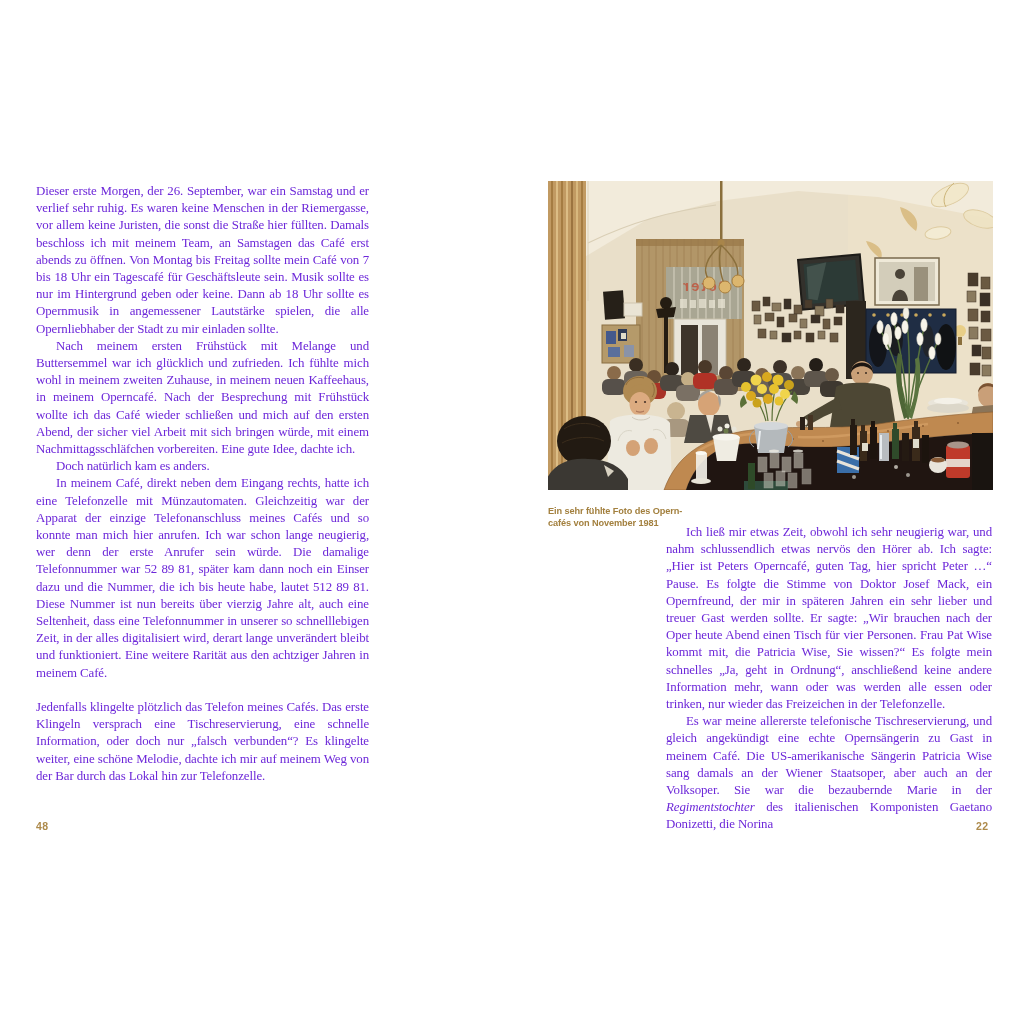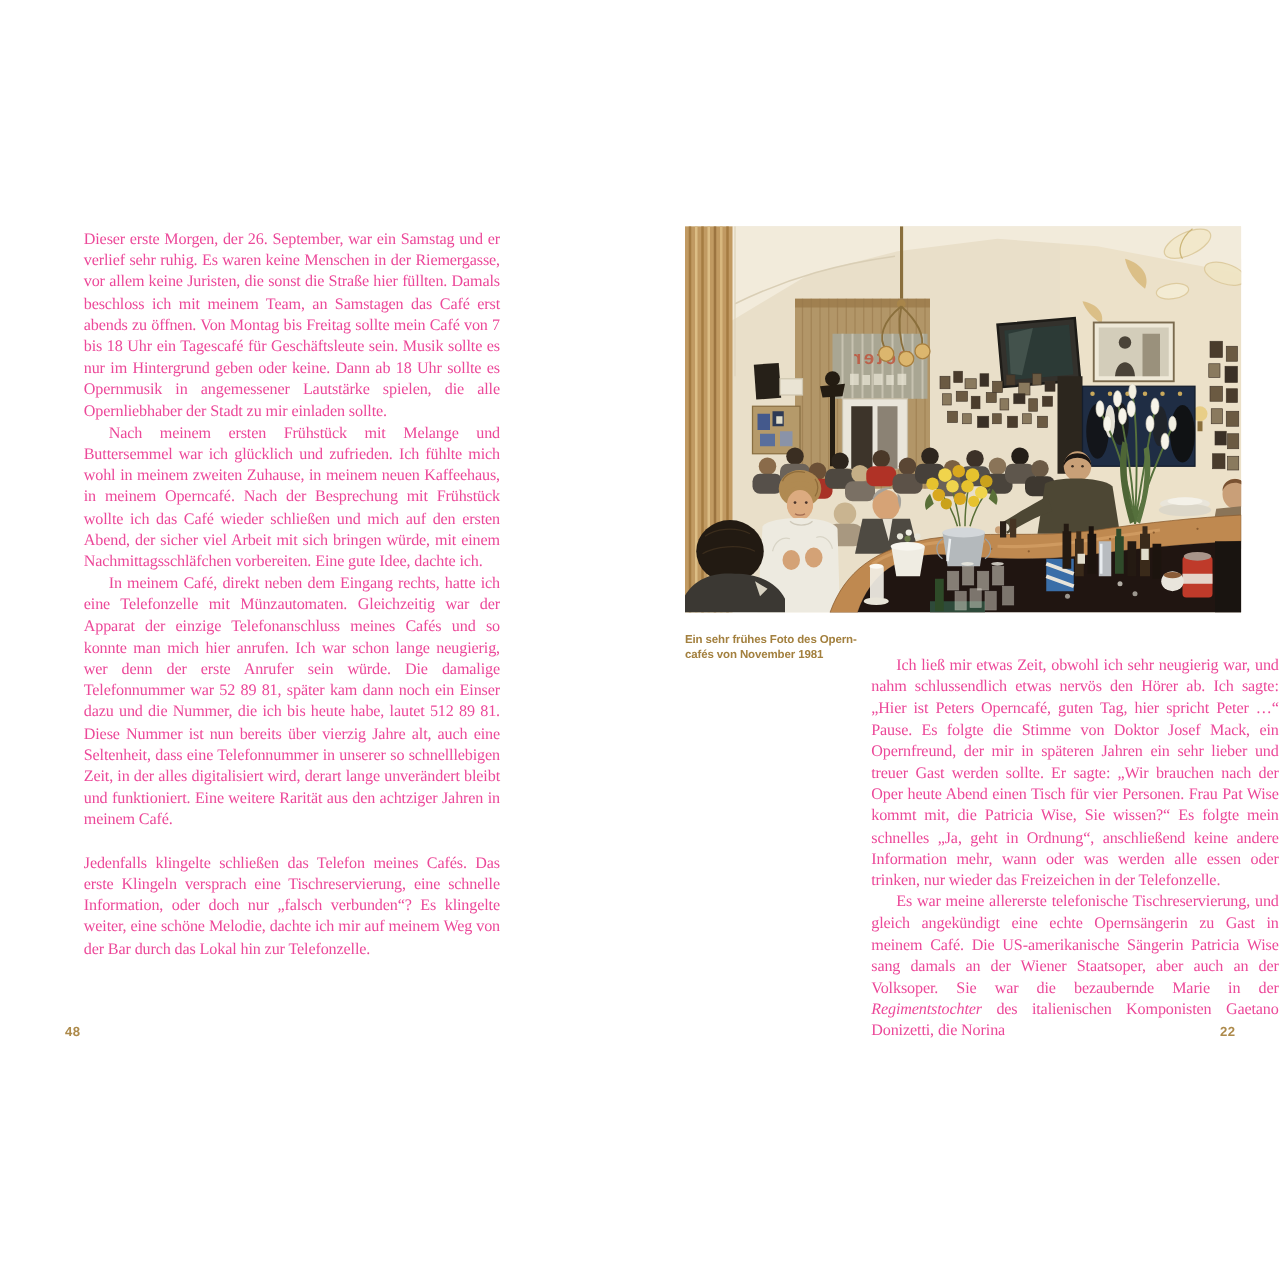--- a/index.html
+++ b/index.html
@@ -6,55 +6,56 @@
   body{
     width:1024px;height:1024px;background:#ffffff;
     font-family:"Liberation Serif", serif;
     -webkit-font-smoothing:antialiased;
   }
   .spread{position:relative;width:1024px;height:1024px;background:#ffffff;overflow:hidden;}
   .text-col{
     position:absolute;
     font-size:12.9px;line-height:17.2px;
     letter-spacing:-0.1px;
-    text-align:justify;color:#ec4899;margin-left:31px;
+    text-align:justify;color:#6d28d9;
   }
   .col-left{left:36px;top:183px;width:333px;}
   .col-right{left:666px;top:524px;width:326px;}
   .para{margin:0;}
   .para.indent{text-indent:1.55em;}
   .para.gap{margin-top:17.2px;}
   .para i{}
   .pagenum{
     position:absolute;top:820px;
     font-family:"Liberation Sans", sans-serif;
     font-weight:bold;font-size:10.5px;color:#ad8a4b;letter-spacing:0.3px;
   }
-  .pagenum.pn-left{left:52px;}
+  .pagenum.pn-left{left:36px;}
   .pagenum.pn-right{left:976px;}
   .photo-fig{position:absolute;left:548px;top:181px;width:445px;height:309px;margin:0;line-height:0;}
   .photo-fig svg{display:block;}
   .caption{
     position:absolute;left:548px;top:506px;width:160px;
     font-family:"Liberation Sans", sans-serif;
     font-size:9.2px;font-weight:bold;line-height:11.6px;
     color:#a3803f;letter-spacing:-0.1px;
   }
   .caption span{display:block;}
 </style>
 </head>
 <body>
 
 <div class="spread">
 
   <div class="text-col col-left">
     <p class="para">Dieser erste Morgen, der 26. September, war ein Samstag und er verlief sehr ruhig. Es waren keine Menschen in der Riemergasse, vor allem keine Juristen, die sonst die Straße hier füllten. Damals beschloss ich mit meinem Team, an Samstagen das Café erst abends zu öffnen. Von Montag bis Freitag sollte mein Café von 7 bis 18 Uhr ein Tagescafé für Geschäftsleute sein. Musik sollte es nur im Hintergrund geben oder keine. Dann ab 18 Uhr sollte es Opernmusik in angemessener Lautstärke spielen, die alle Opernliebhaber der Stadt zu mir einladen sollte.</p>
     <p class="para indent">Nach meinem ersten Frühstück mit Melange und Buttersemmel war ich glücklich und zufrieden. Ich fühlte mich wohl in meinem zweiten Zuhause, in meinem neuen Kaffeehaus, in meinem Operncafé. Nach der Besprechung mit Frühstück wollte ich das Café wieder schließen und mich auf den ersten Abend, der sicher viel Arbeit mit sich bringen würde, mit einem Nachmittagsschläfchen vorbereiten. Eine gute Idee, dachte ich.</p>
+    <p class="para indent">Doch natürlich kam es anders.</p>
     <p class="para indent">In meinem Café, direkt neben dem Eingang rechts, hatte ich eine Telefonzelle mit Münzautomaten. Gleichzeitig war der Apparat der einzige Telefonanschluss meines Cafés und so konnte man mich hier anrufen. Ich war schon lange neugierig, wer denn der erste Anrufer sein würde. Die damalige Telefonnummer war 52 89 81, später kam dann noch ein Einser dazu und die Nummer, die ich bis heute habe, lautet 512 89 81. Diese Nummer ist nun bereits über vierzig Jahre alt, auch eine Seltenheit, dass eine Telefonnummer in unserer so schnelllebigen Zeit, in der alles digitalisiert wird, derart lange unverändert bleibt und funktioniert. Eine weitere Rarität aus den achtziger Jahren in meinem Café.</p>
-    <p class="para gap">Jedenfalls klingelte schließen das Telefon meines Cafés. Das erste Klingeln versprach eine Tischreservierung, eine schnelle Information, oder doch nur „falsch verbunden“? Es klingelte weiter, eine schöne Melodie, dachte ich mir auf meinem Weg von der Bar durch das Lokal hin zur Telefonzelle.</p>
+    <p class="para gap">Jedenfalls klingelte plötzlich das Telefon meines Cafés. Das erste Klingeln versprach eine Tischreservierung, eine schnelle Information, oder doch nur „falsch verbunden“? Es klingelte weiter, eine schöne Melodie, dachte ich mir auf meinem Weg von der Bar durch das Lokal hin zur Telefonzelle.</p>
   </div>
   <div class="pagenum pn-left">48</div>
 
   <figure class="photo-fig">
     <svg viewBox="0 0 445 309" width="445" height="309" xmlns="http://www.w3.org/2000/svg">
 
       <g>
         <rect width="445" height="309" fill="#e9dfc9"></rect>
         <path d="M300,10 L445,26 L445,309 L300,309 Z" fill="#ece1c9"></path>
         <path d="M0,0 H445 V38 L330,16 L250,10 L170,20 L100,38 L40,74 L0,94 Z" fill="#f2ebdb"></path>
@@ -397,21 +398,21 @@
         <ellipse cx="390" cy="279" rx="7" ry="2.5" fill="#8a5c38"></ellipse>
         <rect x="424" y="252" width="21" height="57" fill="#191410"></rect>
         <circle cx="348" cy="286" r="2" fill="#efece2" opacity="0.7"></circle>
         <circle cx="306" cy="296" r="2" fill="#efece2" opacity="0.6"></circle>
         <circle cx="360" cy="294" r="2" fill="#efece2" opacity="0.6"></circle>
       </g>
     </svg>
   </figure>
 
   <div class="caption">
-    <span>Ein sehr frühes Foto des Opern-</span>
+    <span>Ein sehr fühlte Foto des Opern-</span>
     <span>cafés von November 1981</span>
   </div>
 
   <div class="text-col col-right">
     <p class="para indent">Ich ließ mir etwas Zeit, obwohl ich sehr neugierig war, und nahm schlussendlich etwas nervös den Hörer ab. Ich sagte: „Hier ist Peters Operncafé, guten Tag, hier spricht Peter …“ Pause. Es folgte die Stimme von Doktor Josef Mack, ein Opernfreund, der mir in späteren Jahren ein sehr lieber und treuer Gast werden sollte. Er sagte: „Wir brauchen nach der Oper heute Abend einen Tisch für vier Personen. Frau Pat Wise kommt mit, die Patricia Wise, Sie wissen?“ Es folgte mein schnelles „Ja, geht in Ordnung“, anschließend keine andere Information mehr, wann oder was werden alle essen oder trinken, nur wieder das Freizeichen in der Telefonzelle.</p>
     <p class="para indent"><span>Es war meine allererste telefonische Tischreservierung, und gleich angekündigt eine echte Opernsängerin zu Gast in meinem Café. Die US-amerikanische Sängerin Patricia Wise sang damals an der Wiener Staatsoper, aber auch an der Volksoper. Sie war die bezaubernde Marie in der </span><i>Regimentstochter</i><span> des italienischen Komponisten Gaetano Donizetti, die Norina</span></p>
   </div>
   <div class="pagenum pn-right">22</div>
 
 </div>

